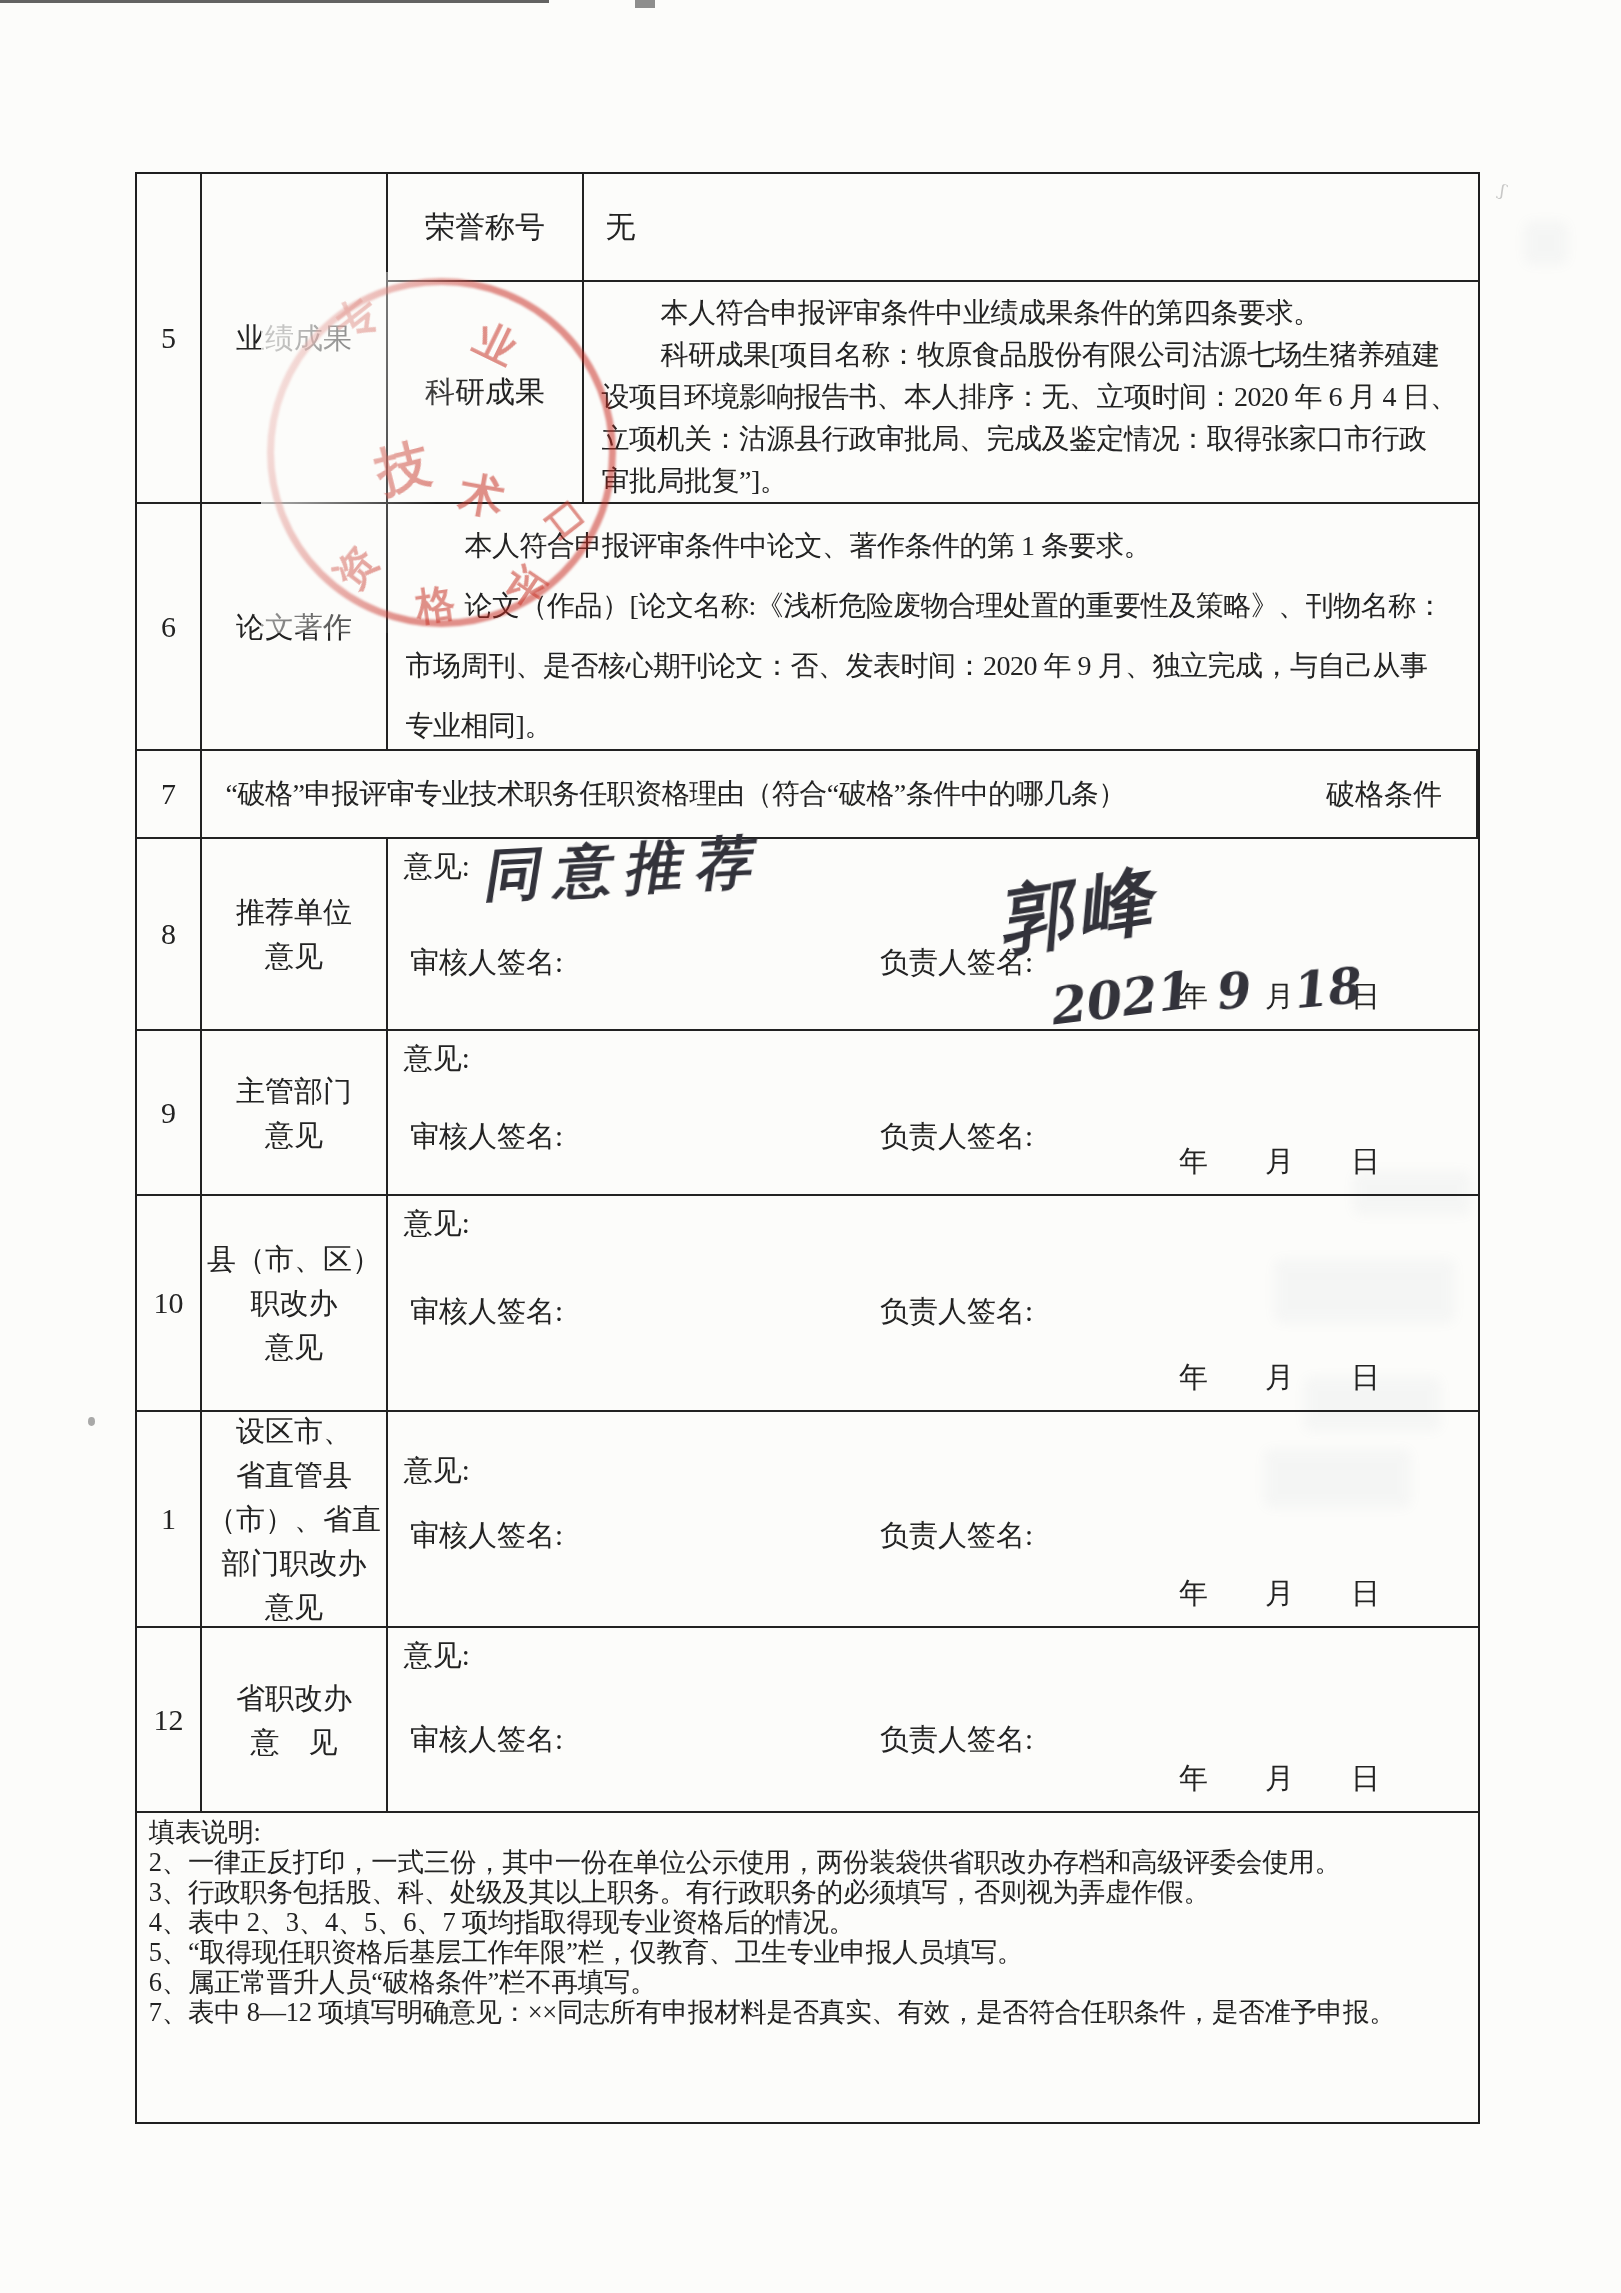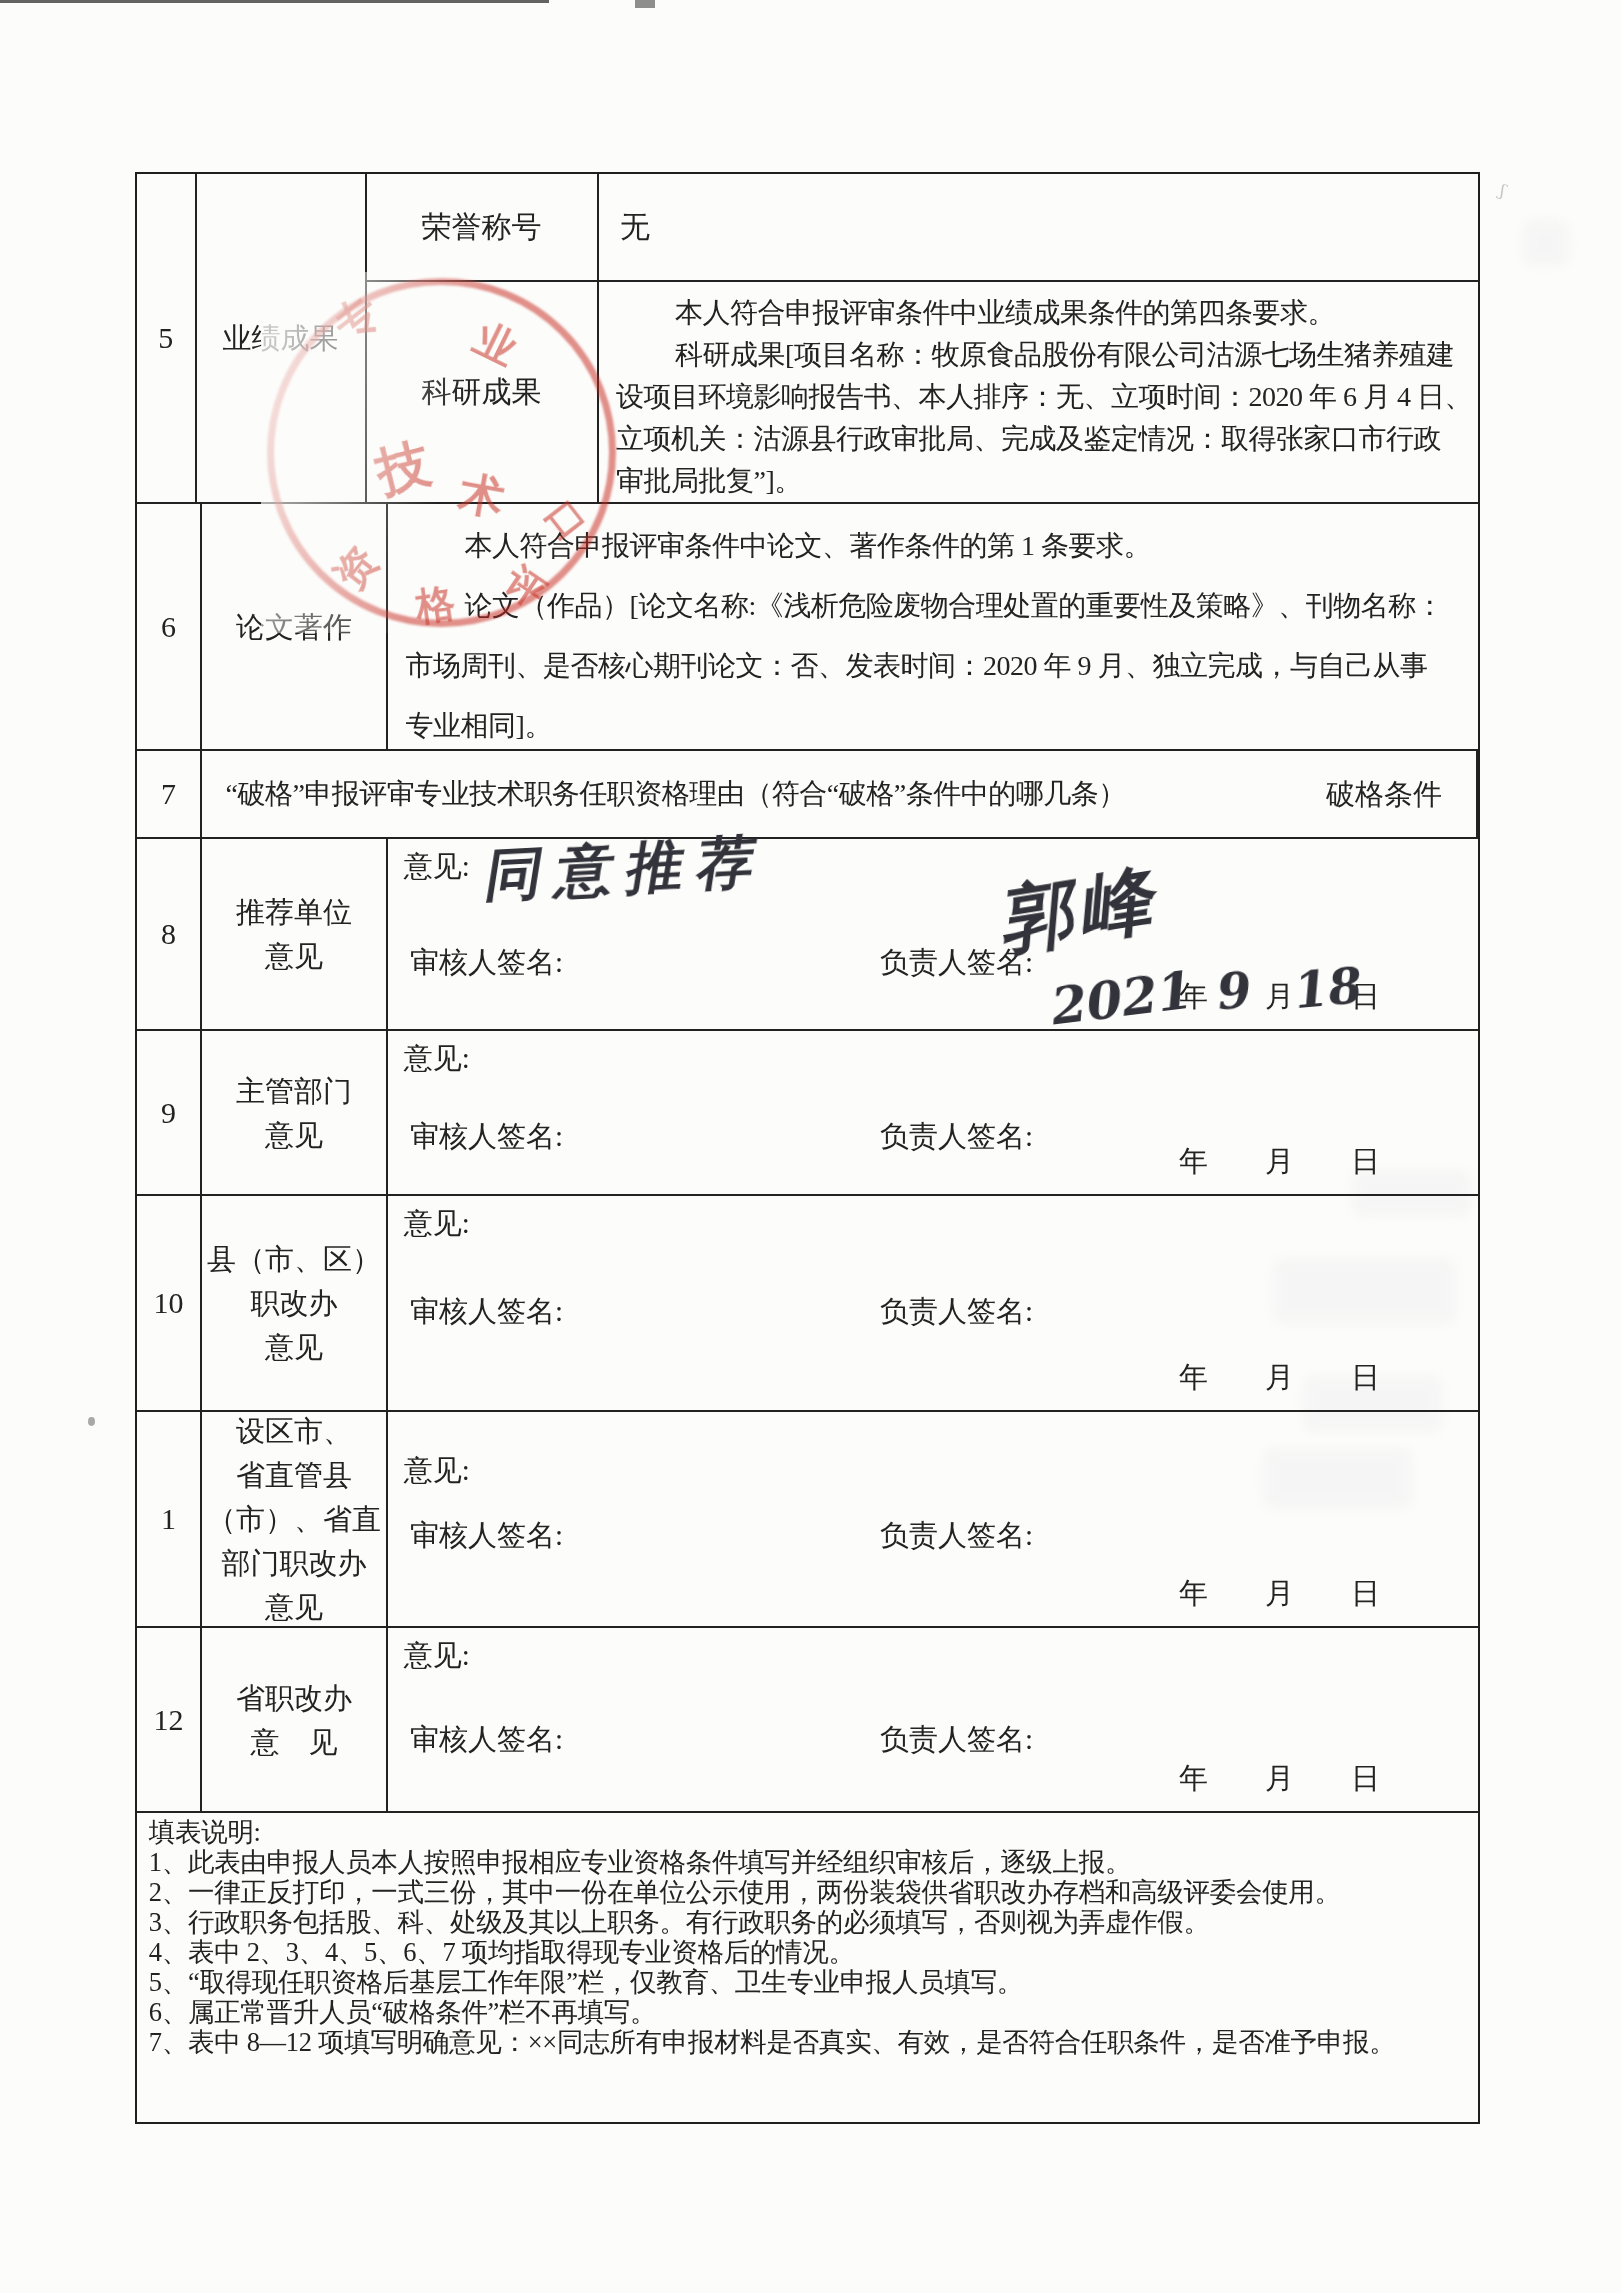--- a/index.html
+++ b/index.html
@@ -11,21 +11,21 @@
   .row{display:flex;box-sizing:border-box;border-top:2px solid #222;}
   .row:first-child{border-top:none;}
   .c{box-sizing:border-box;}
   .num{width:65px;border-right:2px solid #222;display:flex;align-items:center;justify-content:center;
        font-size:30px;}
   .lab{width:186px;border-right:2px solid #222;display:flex;flex-direction:column;align-items:center;
        justify-content:center;font-size:29px;line-height:44px;text-align:center;}
   .subcol{flex:1;display:flex;flex-direction:column;}
   .subrow{display:flex;box-sizing:border-box;}
   .subrow.bt{border-top:2px solid #222;flex:1;}
-  .sub{width:232px;border-right:2px solid #222;display:flex;align-items:center;justify-content:center;font-size:30px;}
+  .sub{width:196px;border-right:2px solid #222;display:flex;align-items:center;justify-content:center;font-size:30px;}
   .cnt{flex:1;position:relative;}
   .honor{display:flex;align-items:center;padding-left:21.6px;font-size:30px;}
 
   .para{padding:9.8px 5.9px 0 17.6px;font-size:28px;letter-spacing:-0.5px;}
   .para .ln{white-space:nowrap;line-height:42px;}
   .para6 .ln{line-height:60px;}
   .para6{padding-top:11.8px;}
   .indent{padding-left:59px;}
 
   .single{display:flex;align-items:center;padding-left:23.5px;font-size:28px;letter-spacing:-0.5px;}
@@ -214,21 +214,20 @@
         <span class="dateline">
           <span>年</span>
           <span>月</span>
           <span>日</span>
         </span>
       </div>
     </div>
 
     <div class="notes">
       <div class="nt">填表说明:</div>
-      <div class="ni">1、此表由申报人员本人按照申报相应专业资格条件填写并经组织审核后，逐级上报。</div>
       <div class="ni">2、一律正反打印，一式三份，其中一份在单位公示使用，两份装袋供省职改办存档和高级评委会使用。</div>
       <div class="ni">3、行政职务包括股、科、处级及其以上职务。有行政职务的必须填写，否则视为弄虚作假。</div>
       <div class="ni">4、表中 2、3、4、5、6、7 项均指取得现专业资格后的情况。</div>
       <div class="ni">5、“取得现任职资格后基层工作年限”栏，仅教育、卫生专业申报人员填写。</div>
       <div class="ni">6、属正常晋升人员“破格条件”栏不再填写。</div>
       <div class="ni">7、表中 8—12 项填写明确意见：××同志所有申报材料是否真实、有效，是否符合任职条件，是否准予申报。</div>
     </div>
 
   </div>
 

